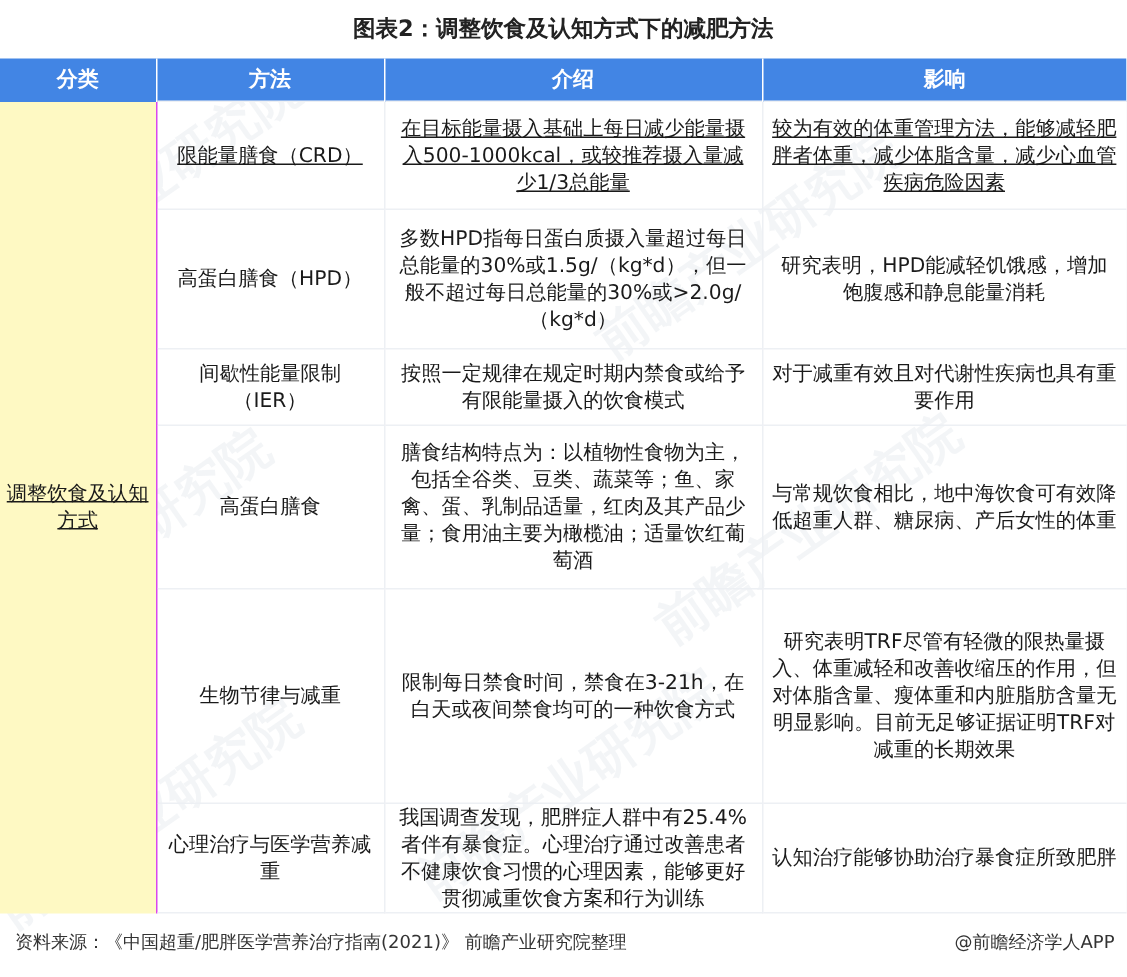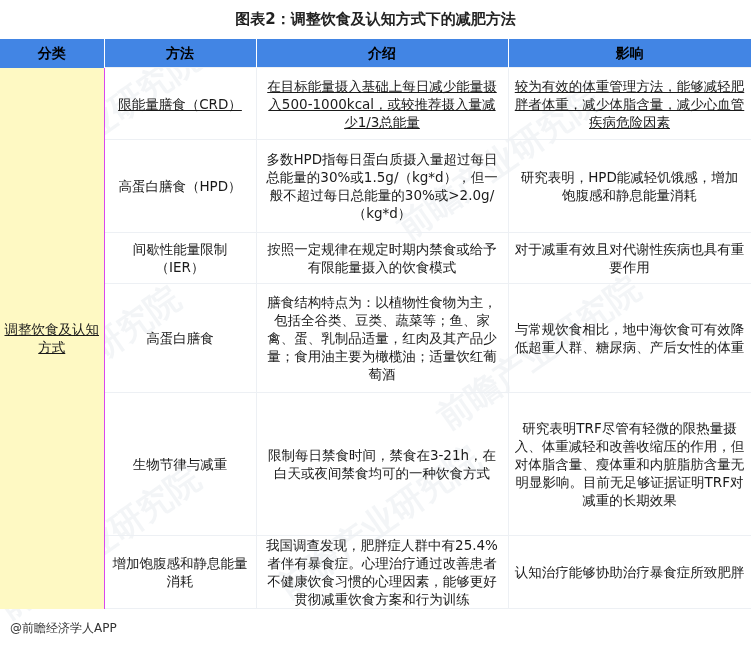--- a/index.html
+++ b/index.html
@@ -13,21 +13,21 @@
     display: flex; align-items: center; justify-content: center;
     font-size: 15px; font-weight: bold; color: #222;
   }
   table {
     position: absolute; top: 39px; left: 0; width: 751px;
     border-collapse: collapse; table-layout: fixed;
     font-size: 13.5px; line-height: 18px;
   }
   col.c1 { width: 104px; } col.c2 { width: 152px; } col.c3 { width: 252px; } col.c4 { width: 243px; }
   th {
-    background: #4285e4; color: #000000; height: 28px; font-size: 14px; font-weight: bold;
+    background: #4285e4; color: #ffffff; height: 28px; font-size: 14px; font-weight: bold;
     border-right: 1px solid #ffffff; padding: 0; text-align: center;
   }
   th:last-child { border-right: none; }
   td {
     border: 1px solid #edf0f4; text-align: center; vertical-align: middle;
     padding: 0 6px; color: #1a1a1a;
   }
   td.cat { background: #fef9c3; border: none; border-right: 1px solid #d946ef; padding: 0 2px; }
   tr.r1 td { height: 71px; text-decoration: underline; }
   tr.r2 td { height: 92px; }
@@ -93,22 +93,23 @@
       <td>高蛋白膳食</td>
       <td>膳食结构特点为：以植物性食物为主，包括全谷类、豆类、蔬菜等；鱼、家禽、蛋、乳制品适量，红肉及其产品少量；食用油主要为橄榄油；适量饮红葡萄酒</td>
       <td>与常规饮食相比，地中海饮食可有效降低超重人群、糖尿病、产后女性的体重</td>
     </tr>
     <tr class="r5">
       <td>生物节律与减重</td>
       <td>限制每日禁食时间，禁食在3-21h，在白天或夜间禁食均可的一种饮食方式</td>
       <td>研究表明TRF尽管有轻微的限热量摄入、体重减轻和改善收缩压的作用，但对体脂含量、瘦体重和内脏脂肪含量无明显影响。目前无足够证据证明TRF对减重的长期效果</td>
     </tr>
     <tr class="r6">
-      <td>增加饱腹感和静息能量消耗</td>
+      <td>心理治疗与医学营养减重</td>
       <td>我国调查发现，肥胖症人群中有25.4%者伴有暴食症。心理治疗通过改善患者不健康饮食习惯的心理因素，能够更好贯彻减重饮食方案和行为训练</td>
       <td>认知治疗能够协助治疗暴食症所致肥胖</td>
     </tr>
   </tbody>
 </table>
 
 <div class="footer">
+  <span>资料来源：《中国超重/肥胖医学营养治疗指南(2021)》 前瞻产业研究院整理</span>
   <span>@前瞻经济学人APP</span>
 </div>
 
 </body></html>

